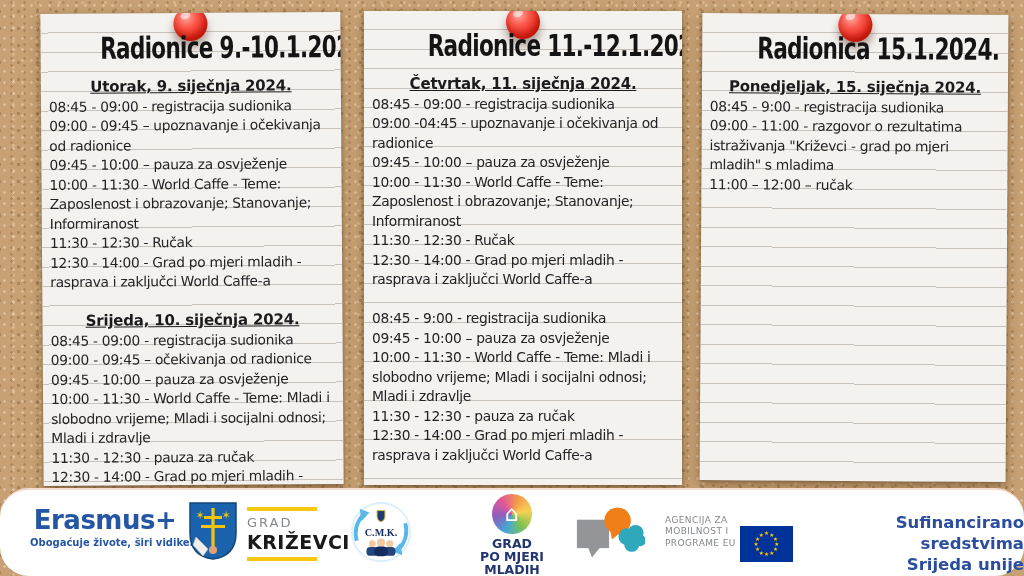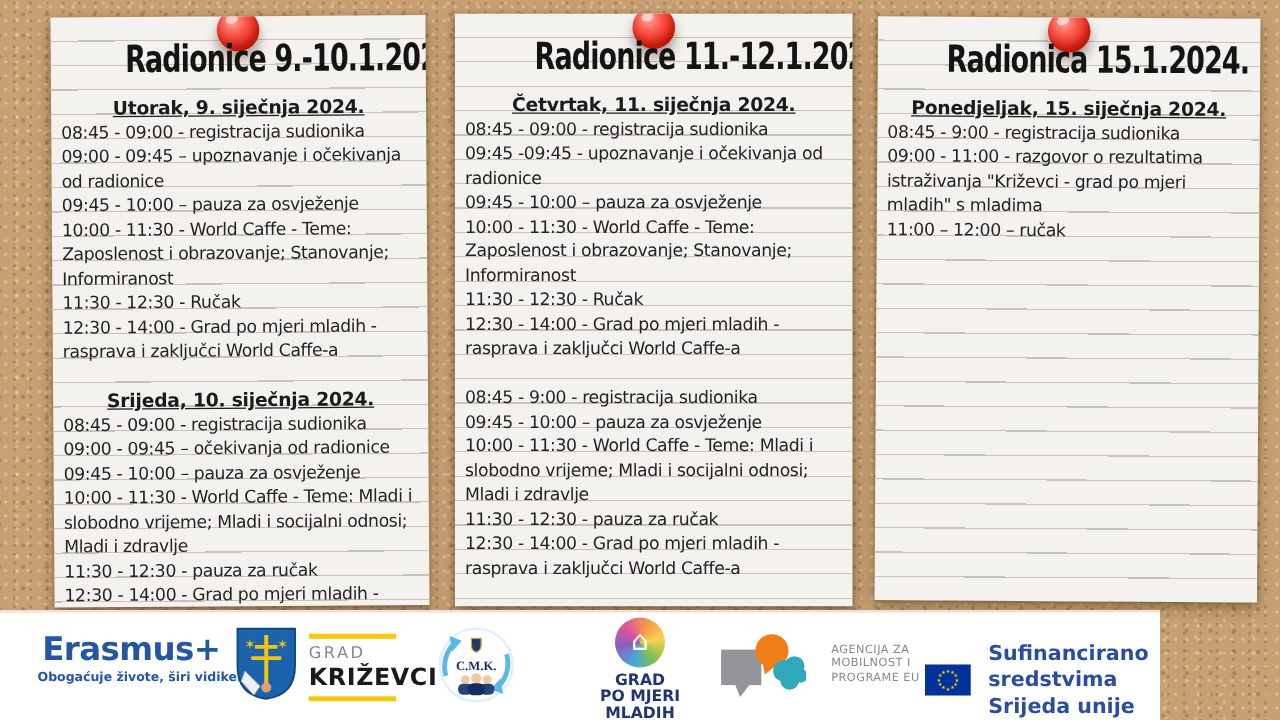--- a/index.html
+++ b/index.html
@@ -45,22 +45,22 @@
   }
   .note-title > span { display:inline-block; transform:scaleX(0.72); transform-origin:center; letter-spacing:-1px; }
   .day-heading {
     text-align:center; font-weight:bold; font-size:15px; line-height:19.5px;
     text-decoration:underline; color:#1b1b1e; letter-spacing:-0.2px;
   }
   .sched-line { font-size:13.8px; line-height:19.5px; color:#232325; letter-spacing:-0.3px; }
   .section-gap { margin-top:19.5px; }
 
   .footer {
-    position:absolute; left:0; bottom:0; width:928px; height:86px;
-    background:#ffffff; border-top:2px solid #f6ddd3;
+    position:absolute; left:0; bottom:0; width:1024px; height:86px;
+    background:#ffffff; border-top:2px solid #f6ddd3;border-radius:29px;
   }
   .lg { position:absolute; }
   .lg-erasmus { left:30px; top:16px; width:150px; text-align:center; color:#2456a4; }
   .erasmus-title { font-size:26px; font-weight:bold; line-height:28px; letter-spacing:-0.5px; }
   .erasmus-tagline { font-size:10px; font-weight:bold; margin-top:3px; white-space:nowrap; }
   .lg-shield { left:187px; top:10px; }
   .lg-gk-text { left:247px; top:17px; width:78px; }
   .gk-bar { height:4px; width:70px; background:#f8c80f; }
   .gk-top { font-size:13px; color:#85888c; letter-spacing:2px; margin:4px 0 1px; }
   .gk-bottom { font-size:19px; color:#1a1a1a; font-weight:bold; letter-spacing:0.5px; margin:0 0 4px; }
@@ -69,21 +69,21 @@
   .gpmm-icon {
     width:40px; height:40px; border-radius:50%; margin:0 auto;
     background: conic-gradient(from 20deg, #f2994a, #f7d154, #7fc24f, #45a7d8, #8b5fc0, #e0559a, #f2994a);
     display:flex; align-items:center; justify-content:center;
     color:#ffffff; font-size:22px; line-height:40px;
   }
   .gpmm-text { font-weight:bold; color:#22356f; font-size:12.5px; line-height:13px; margin-top:3px; }
   .lg-ampeu { left:575px; top:13px; display:flex; align-items:center; }
   .ampeu-text { margin-left:20px; color:#85888b; font-size:9px; line-height:11.5px; letter-spacing:0.4px; }
   .lg-eu { left:740px; top:22px; display:flex; align-items:center; }
-  .eu-text { margin-left:14px; color:#2b4da0; font-size:16.5px; font-weight:bold; line-height:21px; }
+  .eu-text { margin-left:14px; color:#2b4da0; font-size:16.5px; font-weight:bold; line-height:21px;text-align:right; }
 </style>
 </head>
 <body>
 
 <div class="board">
 
   <div class="note note1">
     <div class="pin"></div>
     <div class="note-inner">
       <div class="note-title"><span>Radionice 9.-10.1.2024</span></div>
@@ -108,21 +108,21 @@
     </div>
   </div>
 
   <div class="note note2">
     <div class="pin"></div>
     <div class="note-inner">
       <div class="note-title"><span>Radionice 11.-12.1.2024.</span></div>
       <div class="section">
         <div class="day-heading">Četvrtak, 11. siječnja 2024.</div>
         <div class="sched-line">08:45 - 09:00 - registracija sudionika</div>
-        <div class="sched-line">09:45 -09:45 - upoznavanje i očekivanja od radionice</div>
+        <div class="sched-line">09:00 -04:45 - upoznavanje i očekivanja od radionice</div>
         <div class="sched-line">09:45 - 10:00 – pauza za osvježenje</div>
         <div class="sched-line">10:00 - 11:30 - World Caffe - Teme: Zaposlenost i obrazovanje; Stanovanje; Informiranost</div>
         <div class="sched-line">11:30 - 12:30 - Ručak</div>
         <div class="sched-line">12:30 - 14:00 - Grad po mjeri mladih - rasprava i zaključci World Caffe-a</div>
       </div>
       <div class="section section-gap">
         <div class="sched-line">08:45 - 9:00 - registracija sudionika</div>
         <div class="sched-line">09:45 - 10:00 – pauza za osvježenje</div>
         <div class="sched-line">10:00 - 11:30 - World Caffe - Teme: Mladi i slobodno vrijeme; Mladi i socijalni odnosi; Mladi i zdravlje</div>
         <div class="sched-line">11:30 - 12:30 - pauza za ručak</div>

